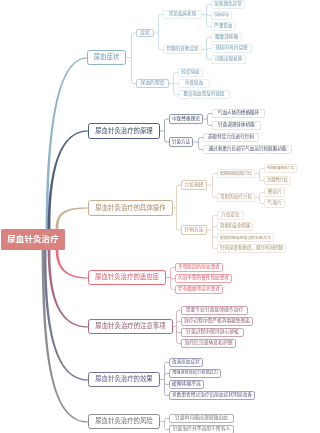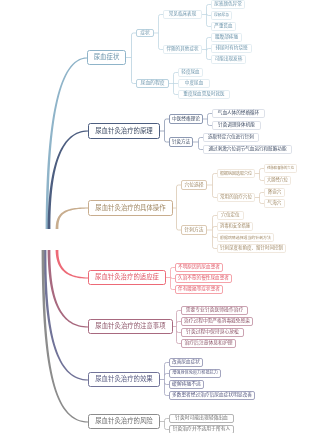--- a/index.html
+++ b/index.html
@@ -105,20 +105,21 @@
     <path d="M164.5,375.5 Q164.5,373.5 166.5,373.5 L169.0,373.5" stroke="#a3a5bf" stroke-width="0.8" fill="none"></path>
     <path d="M164.5,382.5 Q164.5,384.5 166.5,384.5 L169.0,384.5" stroke="#a3a5bf" stroke-width="0.8" fill="none"></path>
     <path d="M164.5,393.5 Q164.5,395.5 166.5,395.5 L169.0,395.5" stroke="#a3a5bf" stroke-width="0.8" fill="none"></path>
     <path d="M160.0,421.5 L164.5,421.5" stroke="#b5b5b5" stroke-width="0.8" fill="none"></path>
     <path d="M164.5,420.5 L164.5,427.5" stroke="#b5b5b5" stroke-width="0.8" fill="none"></path>
     <path d="M164.5,420.5 Q164.5,418.5 166.5,418.5 L169.0,418.5" stroke="#b5b5b5" stroke-width="0.8" fill="none"></path>
     <path d="M164.5,427.5 Q164.5,429.5 166.5,429.5 L169.0,429.5" stroke="#b5b5b5" stroke-width="0.8" fill="none"></path>
     </g>
   </svg>
 
+  <div class="node root" style="left:1px;top:229px;width:64px;height:21px;">尿血针灸治疗</div>
   <div class="node l1" style="left:87px;top:50px;width:39px;height:15px;border:1.3px solid #8fb4c9;color:#6b94ab;font-size:6.40px;">
       <span>尿血症状</span>
     </div>
   <div class="node l2" style="left:136px;top:29px;width:18px;height:8px;border:0.8px solid #b9d2df;color:#6b94ab;font-size:4.80px;">
       <span>症状</span>
     </div>
   <div class="node l3" style="left:163px;top:10px;width:39px;height:9px;border:0.7px solid #e3edf2;color:#6b94ab;font-size:4.60px;">
       <span>常见临床表现</span>
     </div>
   <div class="node l4" style="left:211px;top:0px;width:34px;height:9px;border:0.7px solid #e3edf2;color:#6b94ab;font-size:4.60px;">

